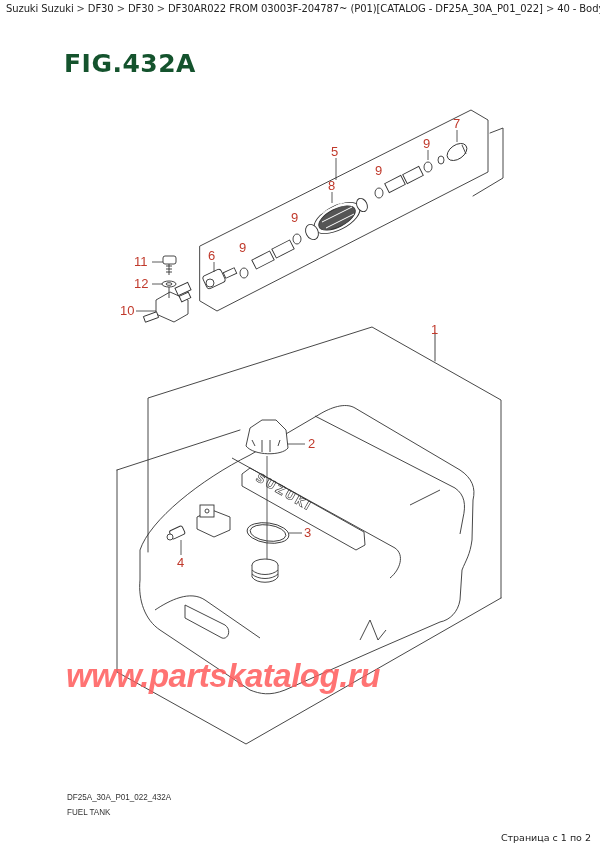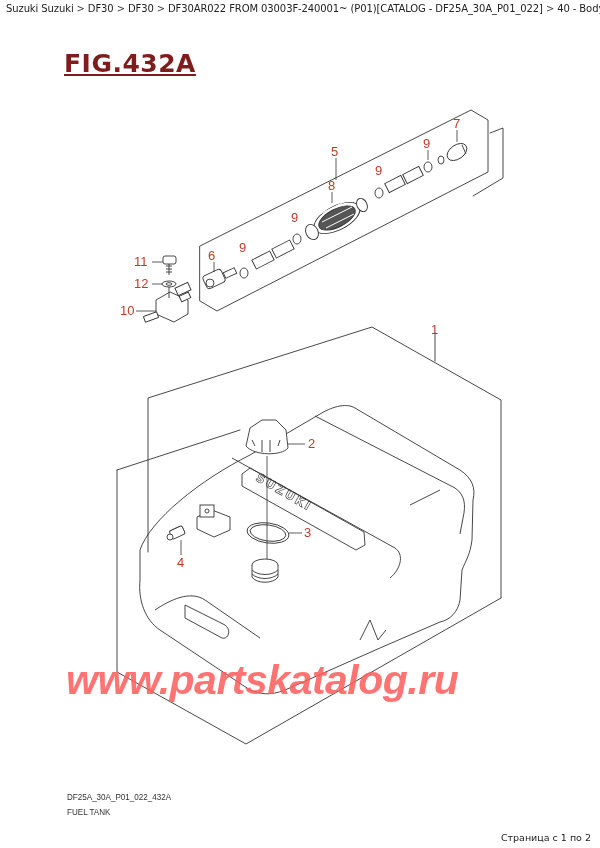--- a/index.html
+++ b/index.html
@@ -1,32 +1,32 @@
 <!DOCTYPE html>
 <html><head>
 <meta charset="utf-8">
 <style>
   html, body { margin: 0; padding: 0; background: #ffffff; }
   body { width: 600px; height: 848px; position: relative; overflow: hidden; font-family: "DejaVu Sans", sans-serif; }
   .breadcrumb { position: absolute; left: 6px; top: 3px; font-size: 10px; color: #222; white-space: nowrap; letter-spacing: -0.1px; }
   .breadcrumb .sep { margin: 0 3px; color: #444; }
-  .fig-title { position: absolute; left: 64px; top: 49px; font-size: 25px; font-weight: bold; color: #7f1d1d; letter-spacing: 0.5px; font-family: "DejaVu Sans", sans-serif; text-decoration: underline; }
+  .fig-title { position: absolute; left: 64px; top: 49px; font-size: 25px; font-weight: bold; color: #14532d; letter-spacing: 0.5px; font-family: "DejaVu Sans", sans-serif; }
   svg.diagram { position: absolute; left: 0; top: 0; }
   .callout { font-family: "Liberation Sans", sans-serif; font-size: 13px; fill: #c0392b; }
   .caption { position: absolute; left: 67px; font-family: "Liberation Sans", sans-serif; color: #333; font-size: 9.5px; transform: scaleX(0.85); transform-origin: left; }
   .caption.code { top: 791px; }
   .caption.name { top: 806px; }
-  .watermark { position: absolute; left: 66px; top: 657px; font-family: "Liberation Sans", sans-serif; font-weight: bold; font-style: italic; font-size: 41px; color: rgba(255, 90, 90, 0.85); letter-spacing: -0.5px; white-space: nowrap; }
+  .watermark { position: absolute; left: 66px; top: 657px; font-family: "Liberation Sans", sans-serif; font-weight: bold; font-style: italic; font-size: 33px; color: rgba(255, 90, 90, 0.85); letter-spacing: -0.5px; white-space: nowrap; }
   .pager { position: absolute; right: 9px; top: 832px; font-size: 9.5px; color: #222; }
 </style>
 </head>
 <body>
 
 <div class="breadcrumb">
-  <span>Suzuki Suzuki</span><span class="sep">&gt;</span><span>DF30</span><span class="sep">&gt;</span><span>DF30</span><span class="sep">&gt;</span><span>DF30AR022 FROM 03003F-240001~ (P01)[CATALOG - DF25A_30A_P01_022]</span><span class="sep">&gt;</span><span>40 - Body</span>
+  <span>Suzuki Suzuki</span><span class="sep">&gt;</span><span>DF30</span><span class="sep">&gt;</span><span>DF30</span><span class="sep">&gt;</span><span>DF30AR022 FROM 03003F-204787~ (P01)[CATALOG - DF25A_30A_P01_022]</span><span class="sep">&gt;</span><span>40 - Body</span>
 </div>
 
 <div class="fig-title">FIG.432A</div>
 
 <svg class="diagram" width="600" height="848" viewBox="0 0 600 848" xmlns="http://www.w3.org/2000/svg">
   <g fill="none" stroke="#333" stroke-width="0.9" stroke-linejoin="round" stroke-linecap="round">
 
     <polygon points="200,246 471,110 488,120 488,172 217,311 200,301"></polygon>
     <polyline points="490,133 503,128 503,178 473,196"></polyline>
 

